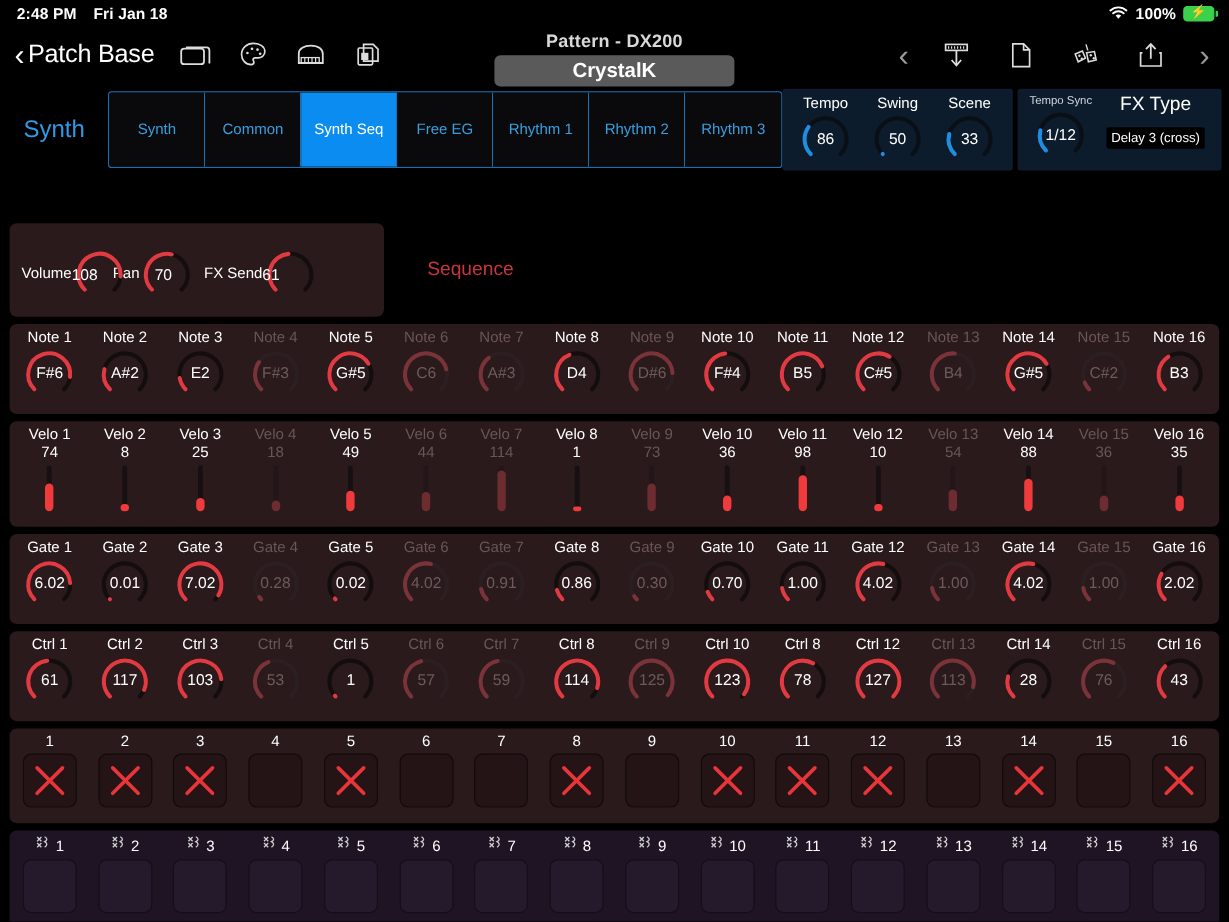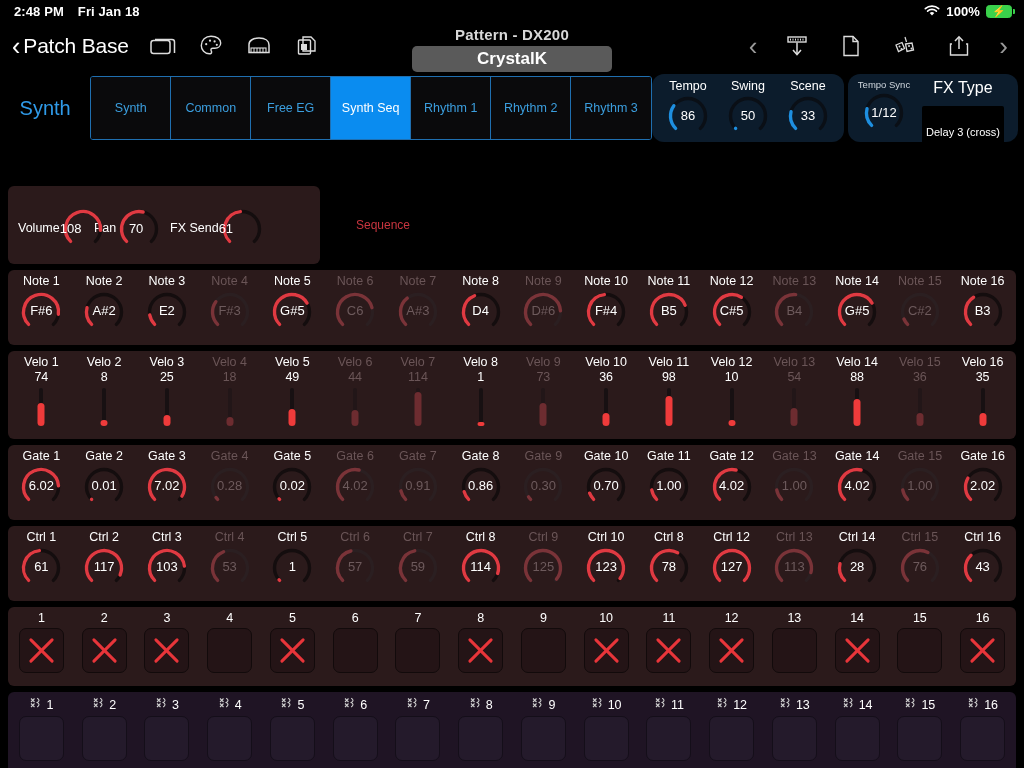--- a/index.html
+++ b/index.html
@@ -61,45 +61,45 @@
                  font-size:20px; color:#2f9ae8; }
   .tabs { display:flex; border:1px solid #1f6fb0; border-radius:3px; overflow:hidden;
           height:64px; align-self:center; }
   .tab { width:85px; display:flex; align-items:center; justify-content:center;
          font-size:12.5px; color:#3b9ede; background:#0a0a0c;
          border-right:1px solid #1f6fb0; cursor:pointer; }
   .tab:last-child { border-right:none; }
   .tab.active { background:#0a8cf0; color:#fff; }
 
   .right-panels { margin-left:auto; display:flex; gap:4px; padding-right:6px; align-self:center; }
-  .panel-blue { background:#0c1c2c; border-radius:12px; padding:5px 8px 6px;
+  .panel-blue { background:#0c1c2c; border-radius:2px; padding:5px 8px 6px;
                 display:flex; gap:4px; align-items:flex-start; height:68px; }
   .ctl { width:56px; display:flex; flex-direction:column; align-items:center; }
   .ctl .cap { font-size:12.5px; color:#fff; margin-bottom:1px; white-space:nowrap; }
   .ctl .cap.small { font-size:9.5px; color:#cfd6dd; }
 
   
   .knob { position:relative; width:46px; height:42px; display:flex;
           align-items:center; justify-content:center; }
   .knob svg { position:absolute; left:0; top:0; }
   .knob .val { position:relative; font-size:13px; color:#fff; z-index:2; line-height:1; }
   .knob.dim .val { color:#6d5a5c; }
 
   .fxtype { width:94px; display:flex; flex-direction:column; align-items:center; }
-  .fx-val { margin-top:9px; background:#000; border-radius:2px; padding:20px 4px;
+  .fx-val { margin-top:9px; background:#000; border-radius:2px; padding:3px 4px;
             font-size:11px; color:#fff; white-space:nowrap; }
 
   
   .main { padding:0 8px; }
   .mixrow { display:flex; align-items:center; margin-top:40px; }
   .mixpanel { width:312px; height:78px; background:#2b1a1b; border-radius:6px;
               display:flex; padding:6px 10px 0; gap:14px; }
   .mixctl { width:62px; display:flex; flex-direction:row; align-items:center; }
   .mixctl .cap { font-size:12.5px; color:#fff; margin-bottom:0px; white-space:nowrap; }
-  .seq-title { margin-left:36px; font-size:12px; color:#c8353f; }
+  .seq-title { margin-left:36px; font-size:16px; color:#c8353f; }
 
   
   .steprow { background:#2b1a1b; border-radius:6px; margin-top:6px;
              display:flex; padding:4px 2px 13px; }
   .cell { flex:1; display:flex; flex-direction:column; align-items:center; }
   .cell .cap { font-size:12.5px; color:#fff; line-height:1.25; white-space:nowrap; }
   .cell.dim .cap { color:#6a5557; }
   .cell .num { font-size:12.5px; color:#fff; line-height:1.2; }
   .cell.dim .num { color:#6a5557; }
 
@@ -235,25 +235,25 @@
 
   <div class="tabrow">
     <div class="synth-title">Synth</div>
     <div class="tabs" id="tabs">
         <div class="tab">
           <span>Synth</span>
         </div>
         <div class="tab">
           <span>Common</span>
         </div>
+        <div class="tab active">
+          <span>Synth Seq</span>
+        </div>
         <div class="tab">
           <span>Free EG</span>
-        </div>
-        <div class="tab active">
-          <span>Synth Seq</span>
         </div>
         <div class="tab">
           <span>Rhythm 1</span>
         </div>
         <div class="tab">
           <span>Rhythm 2</span>
         </div>
         <div class="tab">
           <span>Rhythm 3</span>
         </div>

